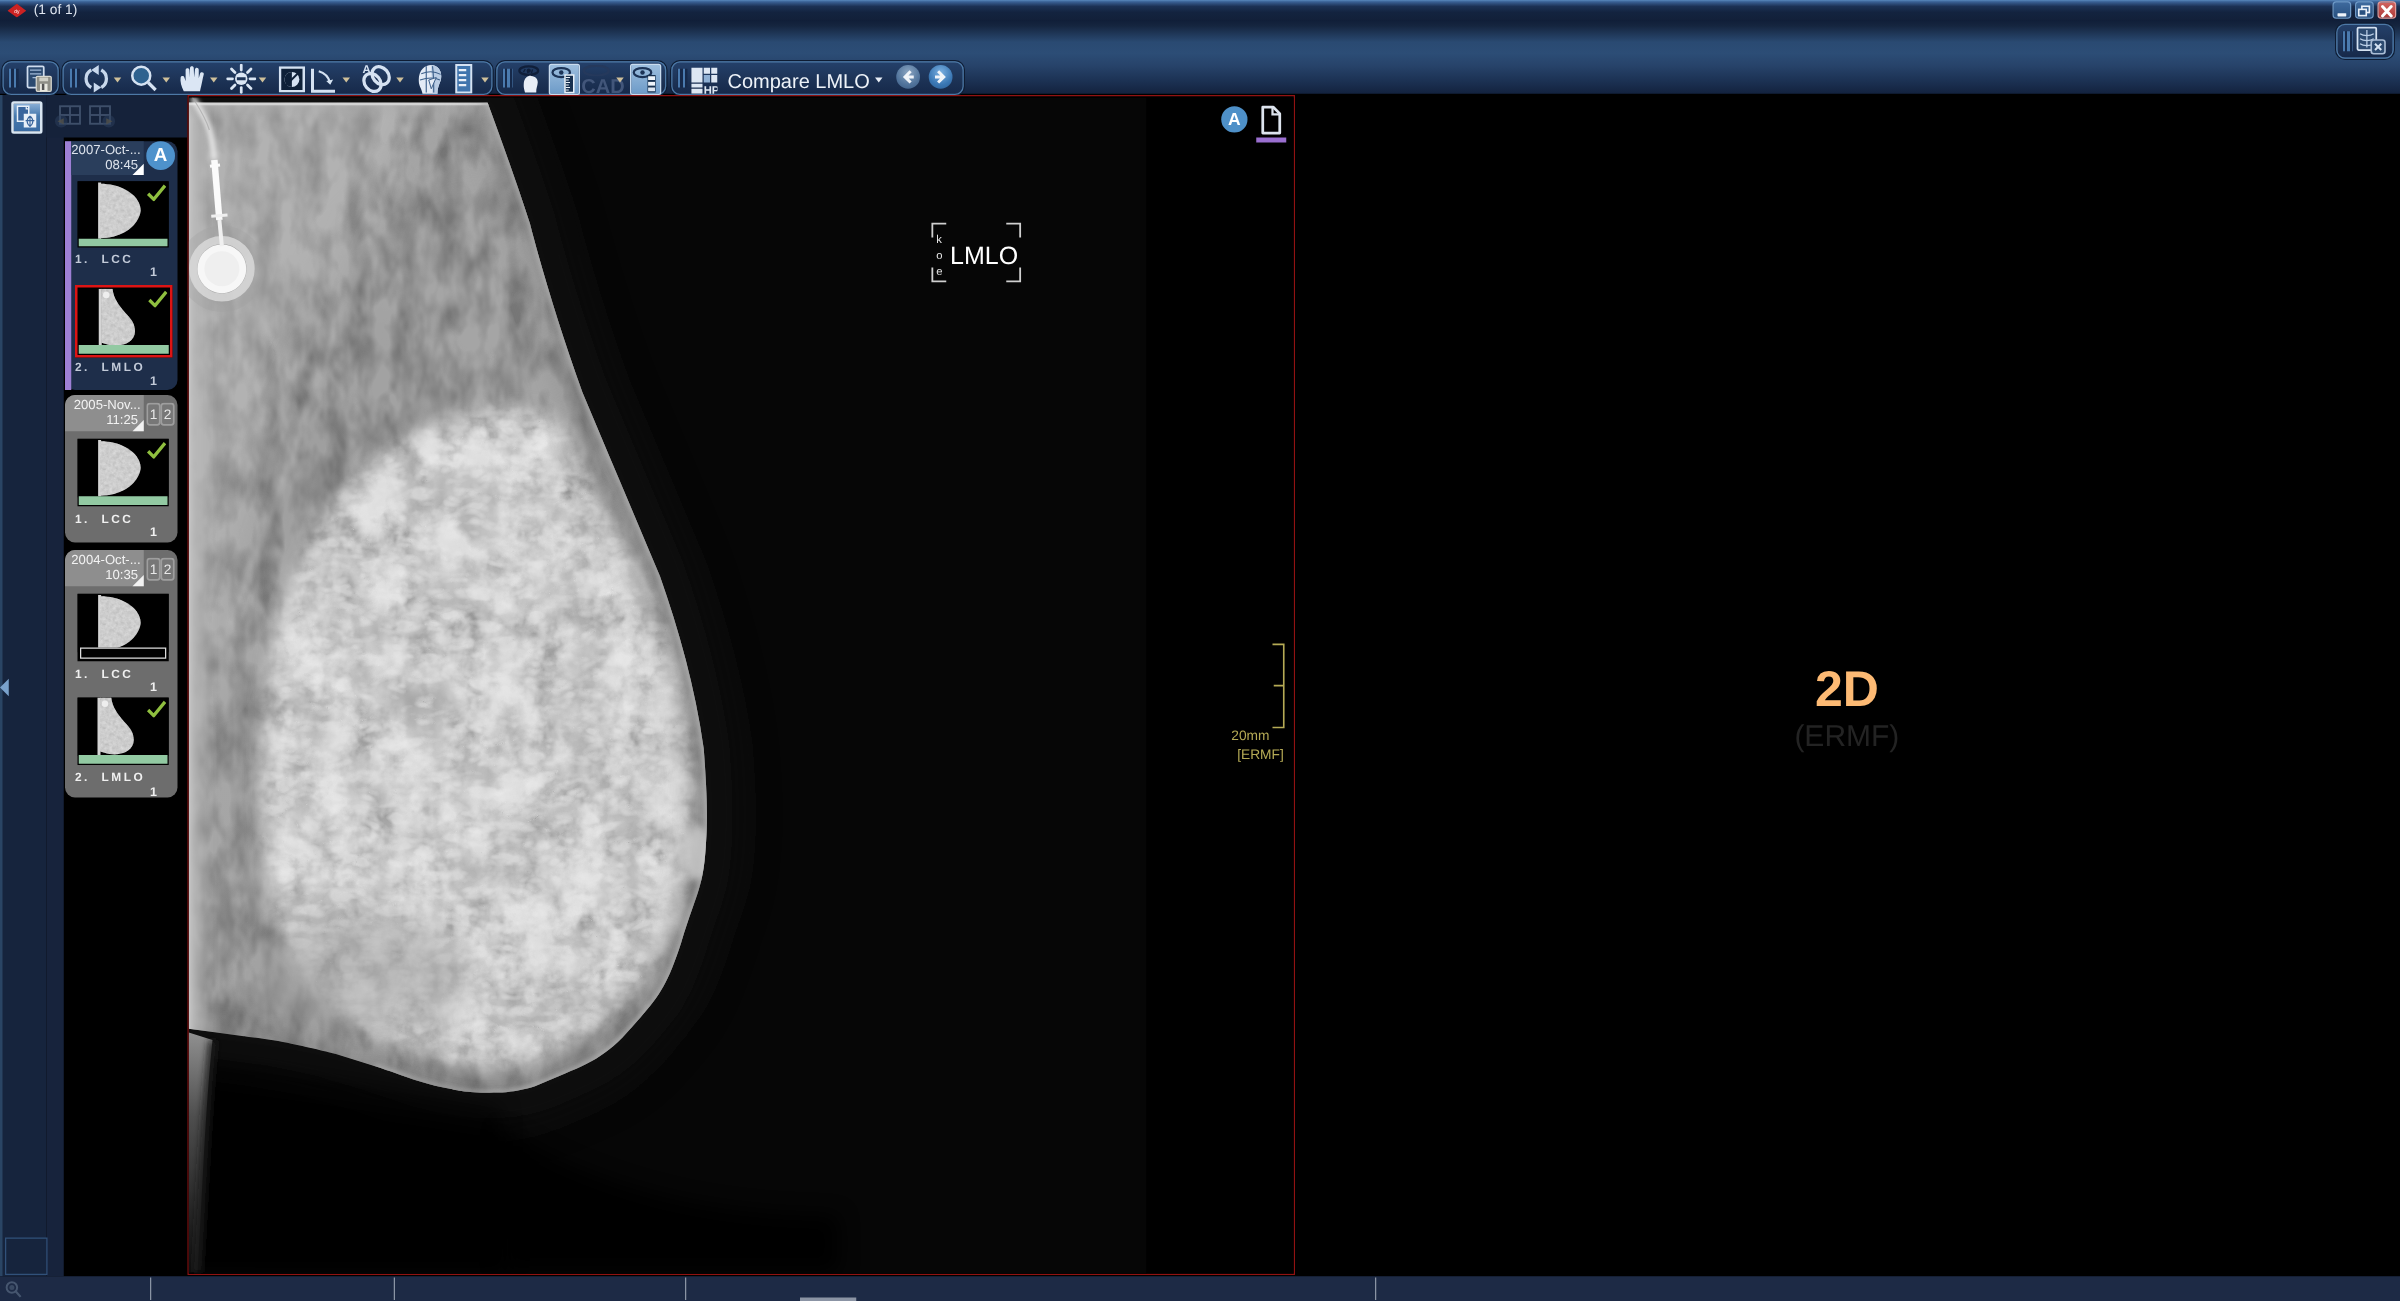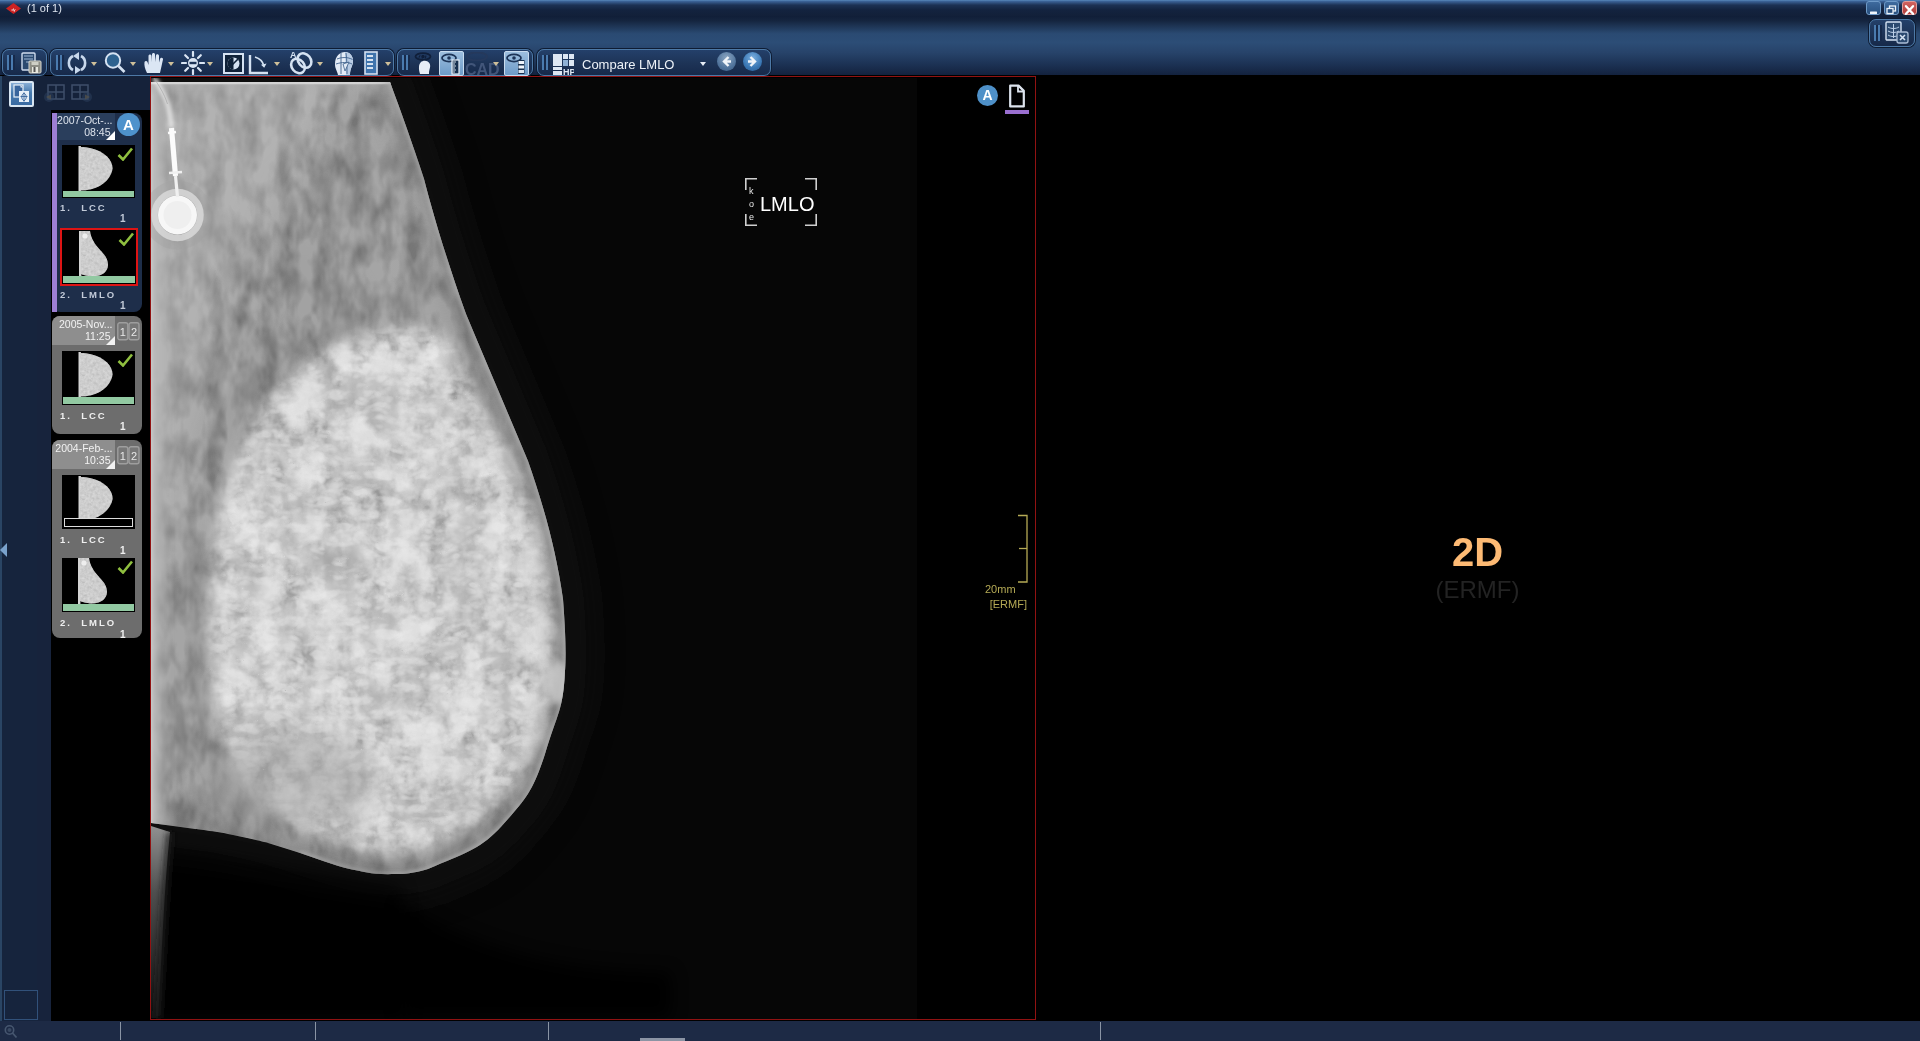--- a/index.html
+++ b/index.html
@@ -173,21 +173,21 @@
 <svg class="abs" style="left:15px;top:4px;" width="21" height="21" viewBox="0 0 21 21">
         <rect x="0" y="0" width="9" height="12" fill="#dde7f3"></rect>
         <rect x="10" y="0" width="5" height="5" fill="#dde7f3"></rect>
         <rect x="16" y="0" width="5" height="5" fill="#dde7f3"></rect>
         <rect x="10" y="6" width="5" height="6" fill="#8fb0d4"></rect>
         <rect x="16" y="6" width="5" height="6" fill="#dde7f3"></rect>
         <rect x="0" y="13" width="9" height="3" fill="#dde7f3"></rect>
         <rect x="0" y="17" width="9" height="4" fill="#dde7f3"></rect>
         <text x="10" y="21" font-size="9" font-weight="bold" fill="#dde7f3" font-family="Liberation Sans">HP</text>
       </svg>
-<div class="abs" style="left:44px;top:7px;color:#edf2f8;font-size:13px;">Compare LMLO</div>
+<div class="abs" style="left:44px;top:7px;color:#edf2f8;font-size:16px;">Compare LMLO</div>
 <div class="ddt" style="left:162px;top:12px;border-top-color:#e8eef6;"></div>
 <div class="abs" style="left:179px;top:2px;width:19px;height:19px;border-radius:50%;background:radial-gradient(circle at 50% 32%,#8ca6c2,#51749c 60%,#3a5a82);"><svg width="19" height="19" viewBox="0 0 19 19">
           <path d="M11.5 5 L7 9.5 L11.5 14 M7 9.5 L14 9.5" stroke="#f0f4f9" stroke-width="2.4" fill="none"></path>
         </svg></div>
 <div class="abs" style="left:205px;top:2px;width:19px;height:19px;border-radius:50%;background:radial-gradient(circle at 50% 32%,#7cb1e2,#3a77b4 60%,#2a5d94);"><svg width="19" height="19" viewBox="0 0 19 19">
           <path d="M7.5 5 L12 9.5 L7.5 14 M12 9.5 L5 9.5" stroke="#f0f4f9" stroke-width="2.4" fill="none"></path>
         </svg></div>
 </div>
 
 <div class="tg" style="left:1869px;top:19px;width:44px;height:26px;">
@@ -307,21 +307,21 @@
 <svg class="check" style="right:2px;top:2px;" viewBox="0 0 16 14">
         <use href="#gcheck"></use>
       </svg>
 <div class="greenbar" style="left:1px;right:1px;bottom:1px;height:7px;"></div>
     </div>
 <div class="thumblabel" style="left:60px;top:410px;color:#f0f0f0;">1.&nbsp;&nbsp;LCC</div>
 <div class="thumbnum" style="left:120px;top:421px;color:#f0f0f0;">1</div>
 
 <div class="panel" style="left:52px;top:440px;width:90px;height:198px;background:#6d6d6d;border-radius:8px;"></div>
 <div class="abs" style="left:52px;top:440px;width:62.5px;height:29px;background:#8e8e8e;color:#f2f2f2;font-size:10.5px;border-radius:8px 0 0 0;">
-      <div style="position:absolute;right:2px;top:2px;white-space:nowrap;">2004-Feb-...</div>
+      <div style="position:absolute;right:2px;top:2px;white-space:nowrap;">2004-Oct-...</div>
       <div style="position:absolute;right:4px;top:14px;">10:35</div>
       <div style="position:absolute;right:0;bottom:0;width:0;height:0;border-bottom:9px solid #f2f2f2;border-left:9px solid transparent;"></div>
     </div>
 <div class="abs" style="left:117px;top:446px;width:23px;height:19px;"><svg width="23" height="19" viewBox="0 0 23 19">
         <rect x="0.8" y="0.8" width="10" height="17" rx="2" fill="#777" stroke="#9e9e9e" stroke-width="1.4"></rect>
         <rect x="12" y="0.8" width="10" height="17" rx="2" fill="#777" stroke="#9e9e9e" stroke-width="1.4"></rect>
         <text x="5.8" y="13.5" font-size="11" fill="#e8e8e8" text-anchor="middle" font-family="Liberation Sans">1</text>
         <text x="17" y="13.5" font-size="11" fill="#e8e8e8" text-anchor="middle" font-family="Liberation Sans">2</text>
       </svg></div>
 <div class="abs" style="left:61.5px;top:475px;width:73px;height:54px;background:#000;">

